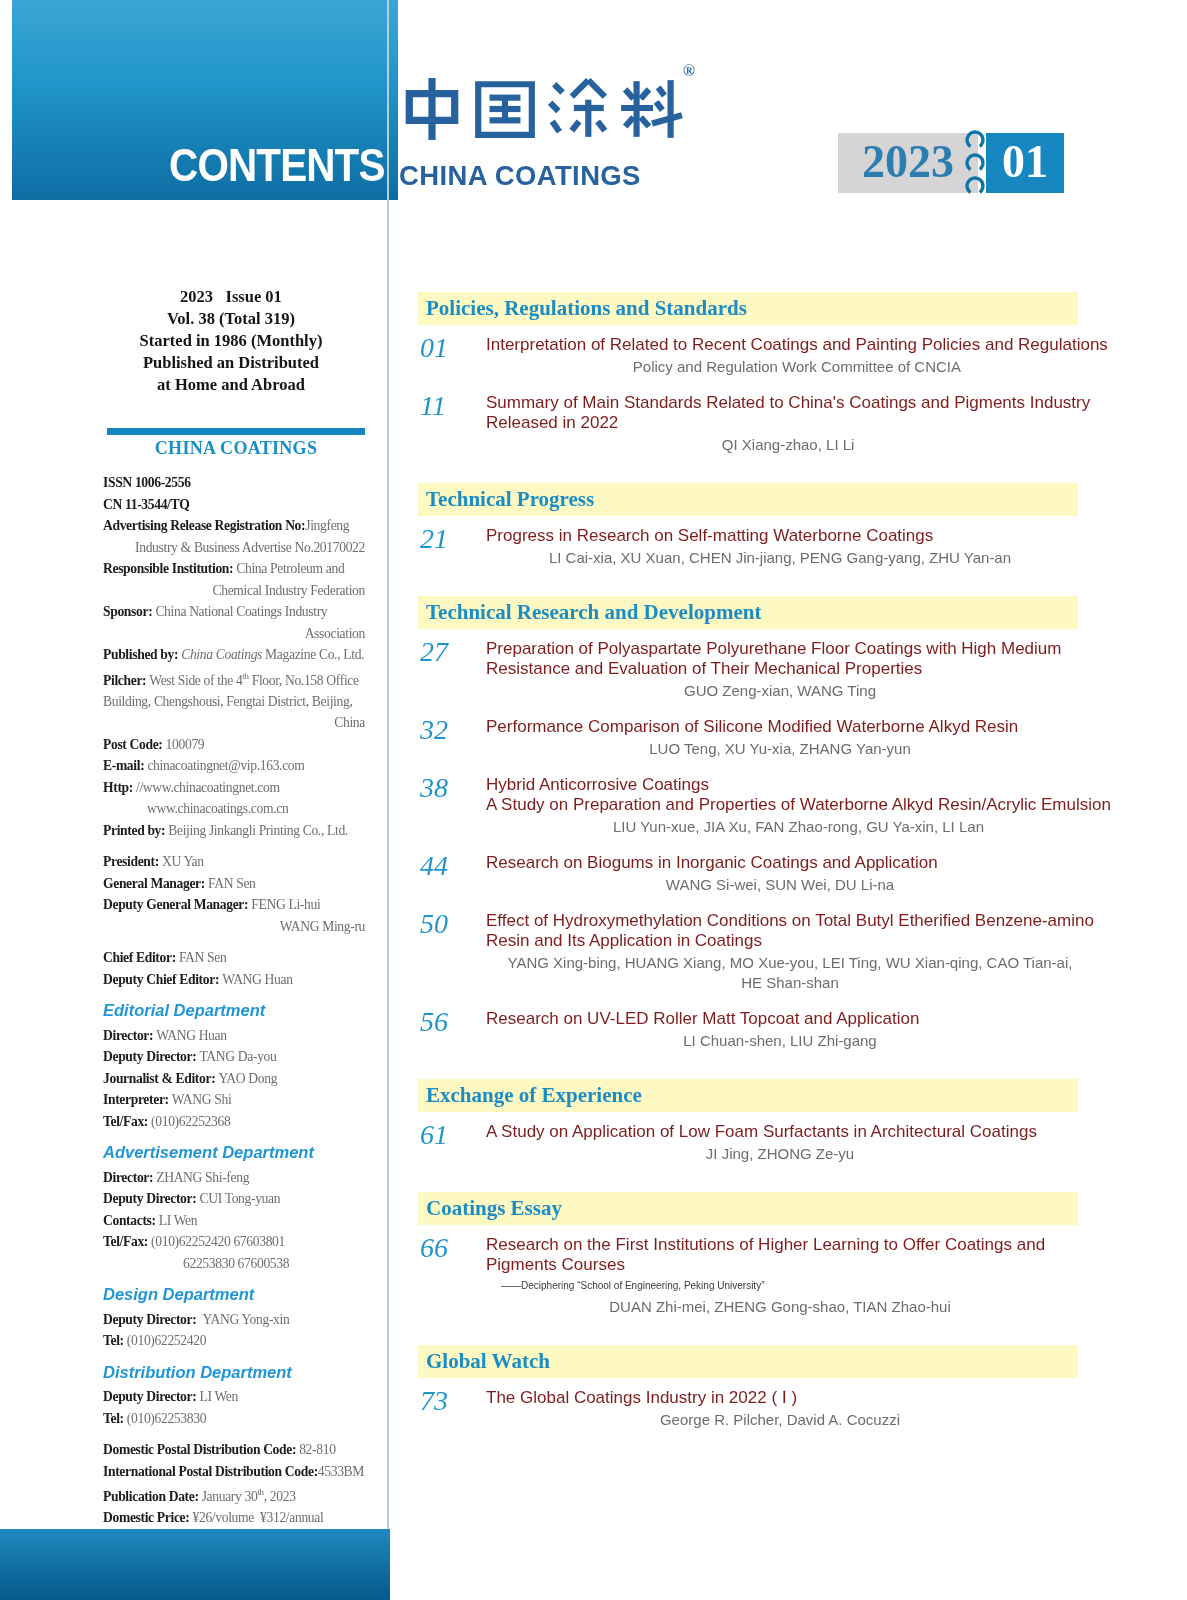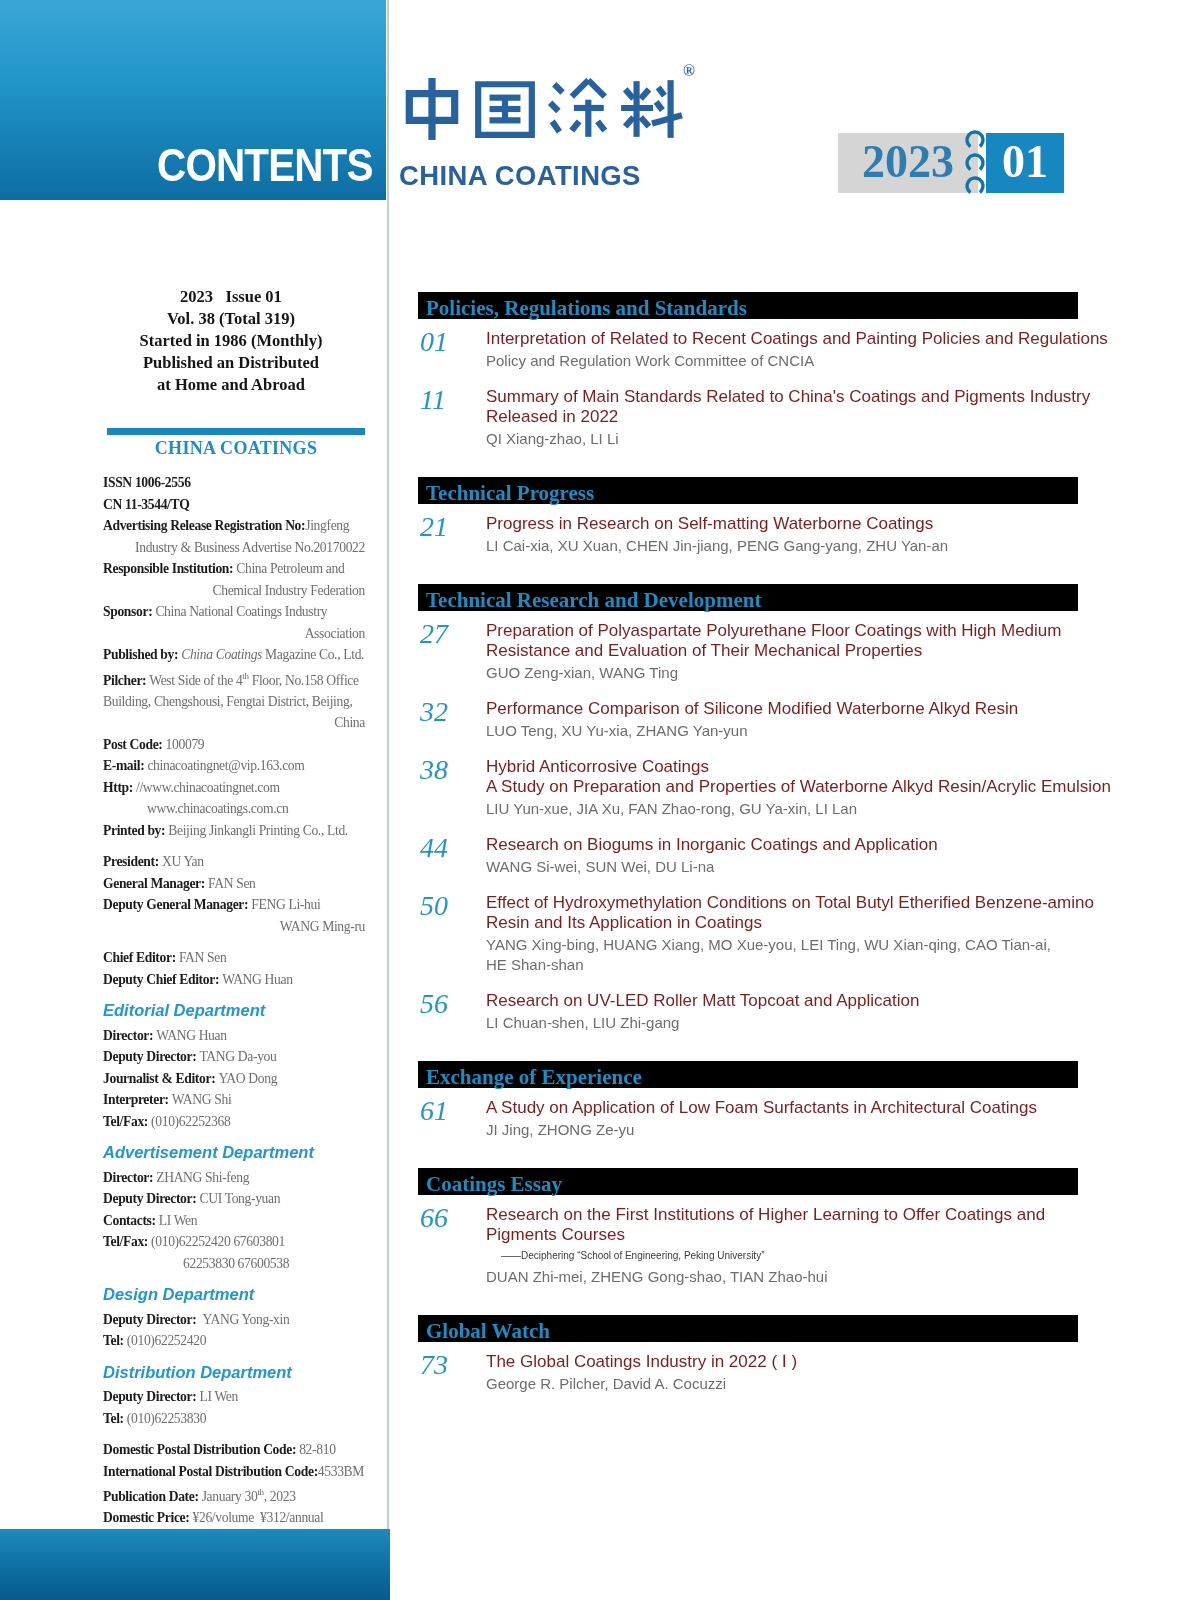--- a/index.html
+++ b/index.html
@@ -2,21 +2,21 @@
 <html><head>
 <meta charset="utf-8">
 <style>
   html,body{margin:0;padding:0;}
   body{
     width:1187px;height:1600px;position:relative;background:#ffffff;
     font-family:"Liberation Sans", sans-serif;overflow:hidden;
   }
   
   .banner{
-    position:absolute;left:0;top:0;width:386px;height:200px;
+    position:absolute;left:12px;top:0;width:386px;height:200px;
     background:linear-gradient(180deg,#3ba6d5 0%,#2196ca 40%,#0d6da3 100%);
   }
   .banner .t{
     position:absolute;right:14px;bottom:8px;color:#ffffff;font-weight:bold;
     font-size:47px;transform:scaleX(.86);transform-origin:100% 50%;letter-spacing:-1px;
     white-space:nowrap;
   }
   .vline{position:absolute;left:387px;top:0;width:2px;height:1600px;background:#b6cedd;}
   .logo{position:absolute;left:399px;top:76px;width:300px;}
   .logo .cn{display:flex;gap:7px;}
@@ -65,33 +65,33 @@
   .side-info .i2{padding-left:80px;}
   .side-info .gap{height:10px;}
   .side-info .dept{
     font-family:"Liberation Sans",sans-serif;font-style:italic;font-weight:bold;
     color:#2196d6;font-size:16.5px;padding:10px 0 3px;letter-spacing:0;
   }
   
   .toc{position:absolute;left:418px;top:292px;width:660px;}
   .sec{margin-bottom:28px;}
   .sec-bar{
-    height:27px;background:#000000;font-family:"Liberation Serif",serif;font-weight:bold;
+    height:33px;background:#fef9c3;font-family:"Liberation Serif",serif;font-weight:bold;
     font-size:21px;color:#1b8dc5;line-height:33px;padding-left:8px;box-sizing:border-box;
     margin-bottom:10px;white-space:nowrap;
   }
   .article{display:flex;margin-bottom:16px;}
   .pg{
     width:68px;flex:0 0 68px;font-family:"Liberation Serif",serif;font-style:italic;
     font-size:28px;color:#2095cc;line-height:26px;padding-left:2px;box-sizing:border-box;
   }
   .art-body{flex:1;padding-right:4px;}
   .a-title{font-size:17px;color:#7f1d1d;line-height:20px;white-space:nowrap;}
   .a-dash{font-size:10px;color:#3b3b3b;line-height:19px;margin-top:1px;white-space:nowrap;margin-left:15px;}
-  .a-auth{font-size:15px;color:#6d6d6d;line-height:20px;text-align:left;}
+  .a-auth{font-size:15px;color:#6d6d6d;line-height:20px;text-align:center;}
   .a-auth-wrap{margin-top:2px;}
   
   .bottom-box{
     position:absolute;left:0;top:1529px;width:390px;height:71px;
     background:linear-gradient(180deg,#1d89bd 0%,#0c679a 70%,#085a8c 100%);
   }
   .char-svg{display:block;}
 </style>
 </head>
 <body>

